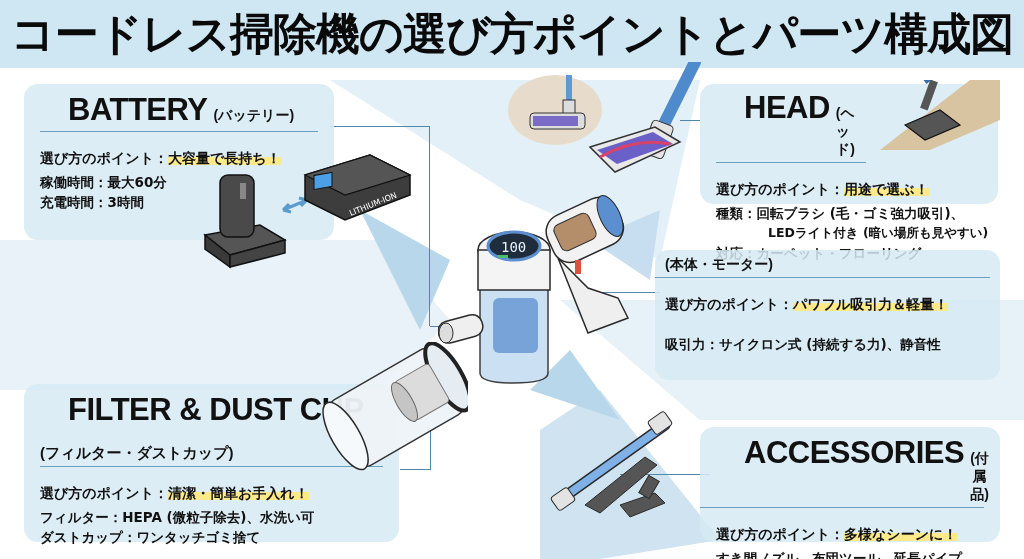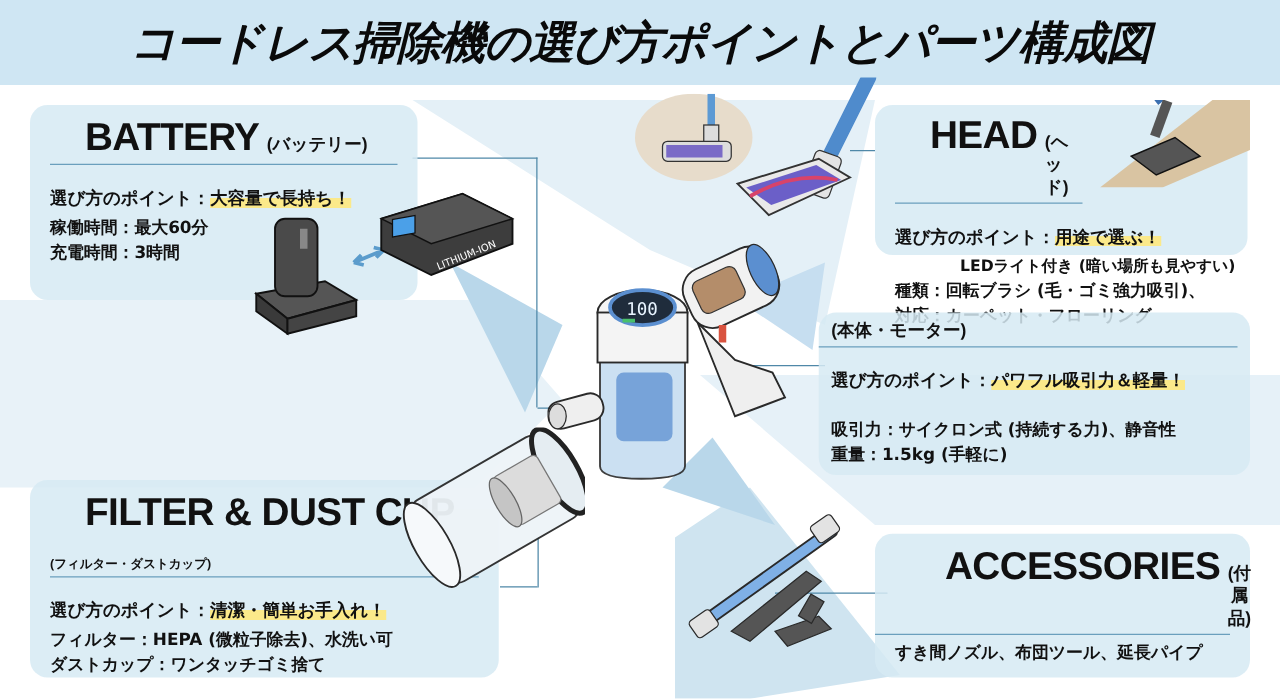--- a/index.html
+++ b/index.html
@@ -10,21 +10,21 @@
     position: relative;
     color: #111;
   }
   .title-bar {
     position: absolute; left: 0; top: 0; width: 1024px; height: 68px;
     background: #cfe6f3;
     display: flex; align-items: center; justify-content: center;
   }
   .title-bar h1 {
     font-family: "DejaVu Sans", sans-serif;
-    font-weight: bold; font-size: 36px; letter-spacing: -1px; color: #0a0a0a; font-style: italic;
+    font-weight: bold; font-size: 44px; letter-spacing: -1px; color: #0a0a0a;
   }
   .bg-shapes { position: absolute; left: 0; top: 68px; width: 1024px; height: 491px; }
   .panel {
     position: absolute;
     background: rgba(214, 234, 243, 0.85);
     border-radius: 14px;
   }
   .panel .heading {
     display: flex; align-items: baseline; gap: 6px;
     font-family: "Liberation Sans", sans-serif;
@@ -100,22 +100,22 @@
 
 <div class="panel" style="left:700px;top:84px;width:298px;height:120px;padding:6px 16px;">
   <div class="heading" style="width:150px;">
     <span class="en">HEAD</span>
     <span class="jp">(ヘッド)</span>
   </div>
   <div class="point">
     <span>選び方のポイント：</span><span class="hl">用途で選ぶ！</span>
   </div>
   <div style="margin-top:4px;">
+    <div class="line">種類：回転ブラシ (毛・ゴミ強力吸引)、</div>
     <div class="line indent">LEDライト付き (暗い場所も見やすい)</div>
-    <div class="line">種類：回転ブラシ (毛・ゴミ強力吸引)、</div>
     <div class="line">対応：カーペット・フローリング</div>
   </div>
 </div>
 
 <svg class="ill" style="left:880px;top:80px;" width="120" height="70" viewBox="0 0 120 70">
   <polygon points="0,70 90,0 120,0 120,40 50,70" fill="#d9c4a2"></polygon>
   <line x1="45" y1="2" x2="60" y2="-10" stroke="#3b6fb0" stroke-width="5"></line>
   <rect x="45" y="0" width="8" height="30" fill="#555" transform="rotate(20 49 15)"></rect>
   <polygon points="25,45 60,30 80,45 45,60" fill="#555" stroke="#111" stroke-width="1.2"></polygon>
 </svg>
@@ -136,21 +136,20 @@
 
 <div class="panel" style="left:655px;top:250px;width:345px;height:130px;padding:6px 10px;">
   <div class="heading" style="margin-left:-10px;padding-left:10px;">
     <span class="jp">(本体・モーター)</span>
   </div>
   <div class="point">
     <span>選び方のポイント：</span><span class="hl">パワフル吸引力＆軽量！</span>
   </div>
   <div style="margin-top:20px;">
     <div class="line">吸引力：サイクロン式 (持続する力)、静音性</div>
-    <div class="line">重量：1.5kg (手軽に)</div>
   </div>
 </div>
 
 <svg class="ill" style="left:438px;top:188px;" width="200" height="200" viewBox="0 0 200 200">
   <rect x="110" y="20" width="75" height="50" rx="18" fill="#f2f2f2" stroke="#2a2a2a" stroke-width="1.5" transform="rotate(-25 140 45)"></rect>
   <ellipse cx="172" cy="28" rx="10" ry="22" fill="#5b8fd0" stroke="#2a2a2a" transform="rotate(-25 172 28)"></ellipse>
   <rect x="118" y="30" width="38" height="28" rx="6" fill="#b48d6a" stroke="#333" transform="rotate(-25 137 44)"></rect>
   <path d="M120,70 L150,145 L190,130 L180,110 L150,100 Z" fill="#efefef" stroke="#2a2a2a" stroke-width="1.5"></path>
   <rect x="137" y="72" width="6" height="14" fill="#d9533f"></rect>
   <path d="M42,60 L42,185 Q42,195 75,195 Q110,195 110,185 L110,60 Z" fill="#c6ddf1" stroke="#2a2a2a" stroke-width="1.5" opacity="0.9"></path>
@@ -160,21 +159,21 @@
   <ellipse cx="76" cy="58" rx="26" ry="14" fill="#1f2c3c" stroke="#5b8fd0" stroke-width="3"></ellipse>
   <text x="63" y="64" font-size="14" fill="#e8f4ff" font-family="DejaVu Sans Mono, monospace">100</text>
   <rect x="60" y="67" width="10" height="3" fill="#49c06b"></rect>
   <rect x="0" y="130" width="45" height="22" rx="10" fill="#efefef" stroke="#2a2a2a" stroke-width="1.5" transform="rotate(-15 22 141)"></rect>
   <ellipse cx="8" cy="145" rx="7" ry="10" fill="#ddd" stroke="#2a2a2a"></ellipse>
 </svg>
 
 <div class="panel" style="left:24px;top:384px;width:375px;height:158px;padding:8px 16px;">
   <div class="heading" style="flex-direction:column;align-items:flex-start;gap:16px;">
     <span class="en">FILTER &amp; DUST CUP</span>
-    <span class="jp" style="font-size:10px;">(フィルター・ダストカップ)</span>
+    <span class="jp" style="font-size:15px;">(フィルター・ダストカップ)</span>
   </div>
   <div class="point">
     <span>選び方のポイント：</span><span class="hl">清潔・簡単お手入れ！</span>
   </div>
   <div style="margin-top:4px;">
     <div class="line">フィルター：HEPA (微粒子除去)、水洗い可</div>
     <div class="line">ダストカップ：ワンタッチゴミ捨て</div>
   </div>
 </div>
 
@@ -182,23 +181,26 @@
   <g transform="rotate(-30 75 70)">
     <rect x="20" y="30" width="120" height="75" rx="10" fill="#eef4f8" stroke="#2a2a2a" stroke-width="1.5" opacity="0.95"></rect>
     <ellipse cx="140" cy="67" rx="14" ry="38" fill="#e5edf2" stroke="#222" stroke-width="4"></ellipse>
     <ellipse cx="22" cy="67" rx="14" ry="38" fill="#f6f9fb" stroke="#2a2a2a" stroke-width="1.5"></ellipse>
     <rect x="90" y="45" width="40" height="44" rx="4" fill="#dcdcdc" stroke="#777"></rect>
     <ellipse cx="90" cy="67" rx="8" ry="22" fill="#c5c5c5" stroke="#666"></ellipse>
   </g>
 </svg>
 
 <div class="panel" style="left:700px;top:427px;width:300px;height:115px;padding:8px 16px;">
-  <div class="heading" style="margin-left:-16px;padding-left:28px;text-align:center;">
+  <div class="heading" style="margin-left:-16px;padding-left:16px;text-align:center;">
     <span class="en">ACCESSORIES</span>
     <span class="jp">(付属品)</span>
+  </div>
+  <div class="point">
+    <span>選び方のポイント：</span><span class="hl">多様なシーンに！</span>
   </div>
   <div style="margin-top:4px;">
     <div class="line">すき間ノズル、布団ツール、延長パイプ</div>
   </div>
 </div>
 
 <svg class="ill" style="left:545px;top:405px;" width="130" height="120" viewBox="0 0 130 120">
   <line x1="15" y1="95" x2="120" y2="20" stroke="#2a2a2a" stroke-width="11" stroke-linecap="round"></line>
   <line x1="15" y1="95" x2="120" y2="20" stroke="#7fb0e6" stroke-width="8" stroke-linecap="round"></line>
   <rect x="105" y="10" width="20" height="16" rx="3" fill="#e3e3e3" stroke="#2a2a2a" transform="rotate(-35 115 18)"></rect>

